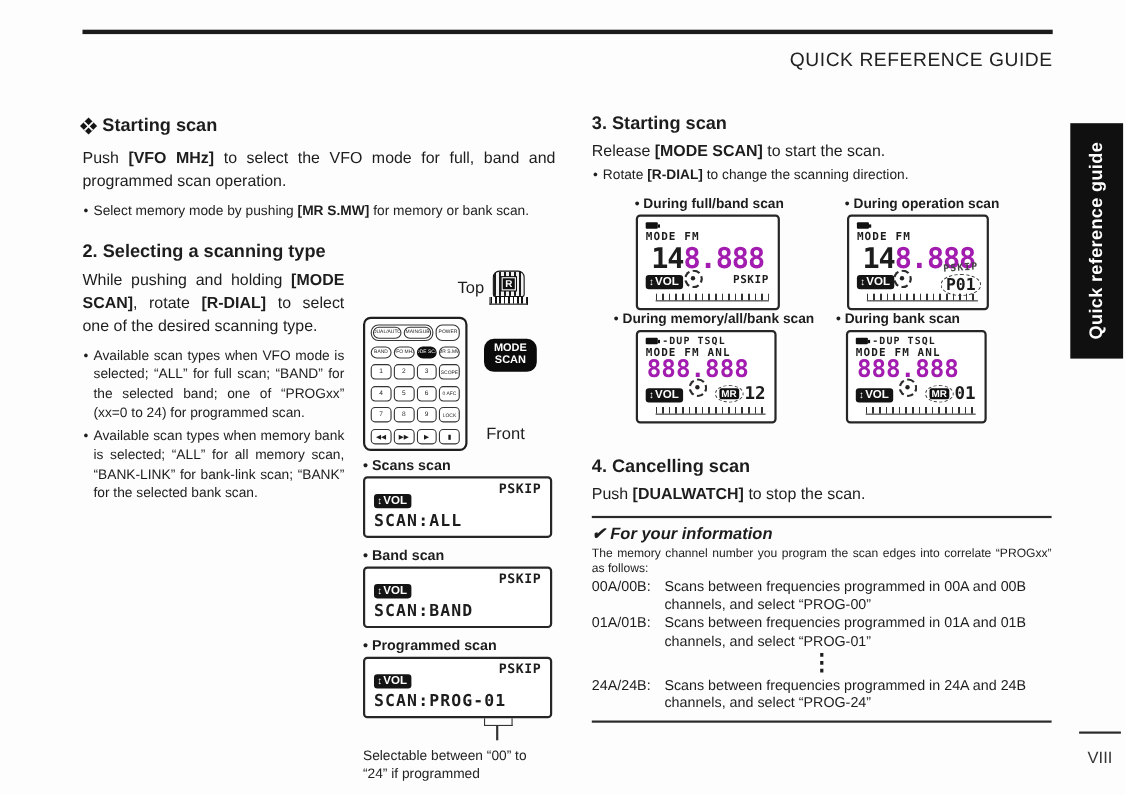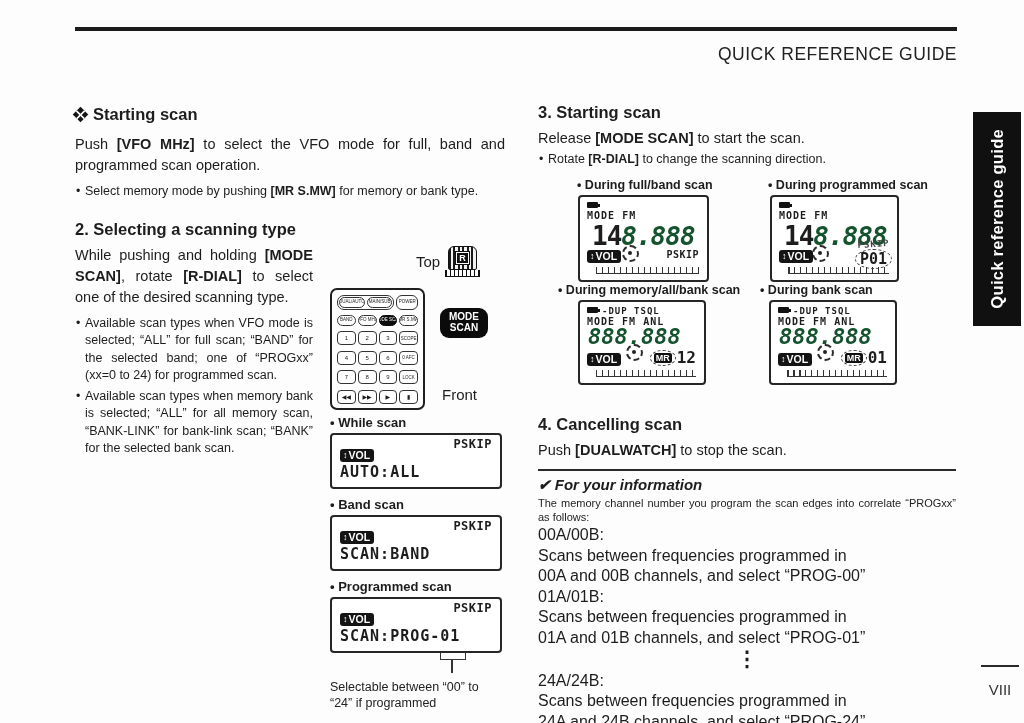--- a/index.html
+++ b/index.html
@@ -72,21 +72,21 @@
   .stem{position:absolute;left:119px;bottom:-22px;width:1.6px;height:13px;background:#333;}
   .prog-caption{font-size:12.5px;line-height:1.3;margin-top:26px;color:#222;}
   
   .disp-label{position:absolute;font-weight:bold;font-size:12.5px;white-space:nowrap;}
   .disp-label::before{content:"• ";}
   .disp{position:absolute;border:2px solid #262626;border-radius:4px;background:#fff;}
   .batt{position:absolute;top:5px;left:7px;width:11px;height:6px;background:#111;border-radius:1px;}
   .batt::after{content:"";position:absolute;right:-2px;top:1.5px;width:2px;height:3px;background:#111;}
   .moderow{position:absolute;top:13px;left:7px;font-size:10px;letter-spacing:1px;}
   .freq{position:absolute;top:24px;left:12px;font-size:26px;letter-spacing:-1px;}
-  .ghost{color:#14532d;font-style:italic;}
+  .ghost{color:#a21caf;}
   .burst{position:absolute;width:13px;height:13px;border:2px dashed #2c2c2c;border-radius:50%;}
   .burst::after{content:"";position:absolute;left:3.5px;top:3.5px;width:4px;height:4px;border-radius:50%;background:#222;}
   .pskip-d{position:absolute;font-size:10px;letter-spacing:.5px;}
   .vol-d{position:absolute;left:7px;bottom:17px;margin-top:0;}
   .comb{position:absolute;left:16px;right:8px;bottom:6px;height:6px;
       background:repeating-linear-gradient(90deg,#333 0 1.5px,transparent 1.5px 6px);
       border-bottom:1.6px solid #333;}
   .flashgrp{position:absolute;right:5px;top:42px;text-align:center;}
   .flash-pskip{font-size:9px;letter-spacing:1px;color:#444;transform:rotate(-4deg);display:block;}
   .flash-oval{display:inline-flex;border:1.5px dashed #444;border-radius:50%;padding:0 4px;font-size:15px;}
@@ -94,21 +94,21 @@
   .mrwrap{position:absolute;right:8px;bottom:16px;display:flex;align-items:center;gap:1px;}
   .mr-flash{border:1.5px dashed #444;border-radius:50%;padding:2px 3px;display:inline-flex;}
   .mr-badge{background:#101010;color:#fff;font-weight:bold;font-size:9px;border-radius:2px;padding:0 2px;}
   .ch{font-size:16px;}
   
   .after-displays{position:absolute;left:0;top:312px;width:418px;}
   .info{border-top:2.5px solid #2a2a2a;border-bottom:2.5px solid #2a2a2a;
       padding:5px 0 7px;}
   .info-head{font-weight:bold;font-style:italic;font-size:15px;margin-bottom:2px;}
   .info-intro{font-size:11px;line-height:1.3;text-align:justify;margin:0 0 1px;}
-  .info-row{display:flex;font-size:16px;line-height:1.28;flex-direction:column;}
+  .info-row{display:flex;font-size:13px;line-height:1.28;}
   .info-term{width:66px;flex:none;}
   .info-desc{width:334px;}
   .dots{text-align:center;font-size:21px;font-weight:bold;line-height:.9;letter-spacing:0;margin:2px 0;}
 </style>
 </head>
 <body>
 
 <div class="page">
 
   <div class="top-rule"></div>
@@ -118,21 +118,21 @@
   </div>
   <div class="page-num">VIII</div>
 
   <div class="col-left">
     <div class="h-row">
       <span class="diamond"></span>
       <h2>Starting scan</h2>
     </div>
 
     <p class="body"><span>Push </span><b>[VFO MHz]</b><span> to select the VFO mode for full, band and programmed scan operation.</span></p>
-    <p class="bullet" style="margin-bottom:20px;"><span>Select memory mode by pushing </span><b>[MR S.MW]</b><span> for memory or bank type.</span></p>
+    <p class="bullet" style="margin-bottom:20px;"><span>Select memory mode by pushing </span><b>[MR S.MW]</b><span> for memory or bank scan.</span></p>
 
     <h3>2. Selecting a scanning type</h3>
     <div class="sec2-text">
       <p class="body"><span>While pushing and holding </span><b>[MODE SCAN]</b><span>, rotate </span><b>[R-DIAL]</b><span> to select one of the desired scanning type.</span></p>
       <p class="bullet">Available scan types when VFO mode is selected; “ALL” for full scan; “BAND” for the selected band; one of “PROGxx” (xx=0 to 24) for programmed scan.</p>
       <p class="bullet">Available scan types when memory bank is selected; “ALL” for all memory scan, “BANK-LINK” for bank-link scan; “BANK” for the selected bank scan.</p>
     </div>
   </div>
 
   <div class="illus">
@@ -183,28 +183,28 @@
       </div>
     </div>
     <div class="callout">
       <div>MODE</div>
       <div>SCAN</div>
     </div>
     <span class="lbl-front">Front</span>
   </div>
 
   <div class="scan-list">
-    <div class="scan-label" style="margin-top:0;">While scan</div>
+    <div class="scan-label" style="margin-top:0;">Scans scan</div>
     <div class="scanbox">
       <span class="pskip-s lcd">PSKIP</span>
       <div><span class="volbadge">
             <span class="arr">↕</span>
             <span>VOL</span>
           </span></div>
-      <div class="scanline lcd">AUTO:ALL</div>
+      <div class="scanline lcd">SCAN:ALL</div>
     </div>
 
     <div class="scan-label">Band scan</div>
     <div class="scanbox">
       <span class="pskip-s lcd">PSKIP</span>
       <div><span class="volbadge">
             <span class="arr">↕</span>
             <span>VOL</span>
           </span></div>
       <div class="scanline lcd">SCAN:BAND</div>
@@ -223,21 +223,21 @@
     </div>
     <p class="prog-caption">Selectable between “00” to “24” if programmed</p>
   </div>
 
   <div class="col-right">
     <h3>3. Starting scan</h3>
     <p class="body" style="margin-bottom:2px;"><span>Release </span><b>[MODE SCAN]</b><span> to start the scan.</span></p>
     <p class="bullet"><span>Rotate </span><b>[R-DIAL]</b><span> to change the scanning direction.</span></p>
 
     <span class="disp-label" style="left:39px;top:75px;">During full/band scan</span>
-    <span class="disp-label" style="left:230px;top:75px;">During programmed scan</span>
+    <span class="disp-label" style="left:230px;top:75px;">During operation scan</span>
     <span class="disp-label" style="left:20px;top:180px;">During memory/all/bank scan</span>
     <span class="disp-label" style="left:222px;top:180px;">During bank scan</span>
 
     <div class="disp" style="left:40px;top:92px;width:127px;height:83px;">
       <span class="batt"></span>
       <span class="moderow lcd"><span>MODE</span> <span>FM</span></span>
       <span class="freq lcd"><span>14</span><span class="ghost">8.888</span></span>
       <span class="burst" style="left:42px;top:48px;"></span>
       <span class="pskip-d lcd" style="right:8px;top:52px;">PSKIP</span>
       <span class="volbadge vol-d">

